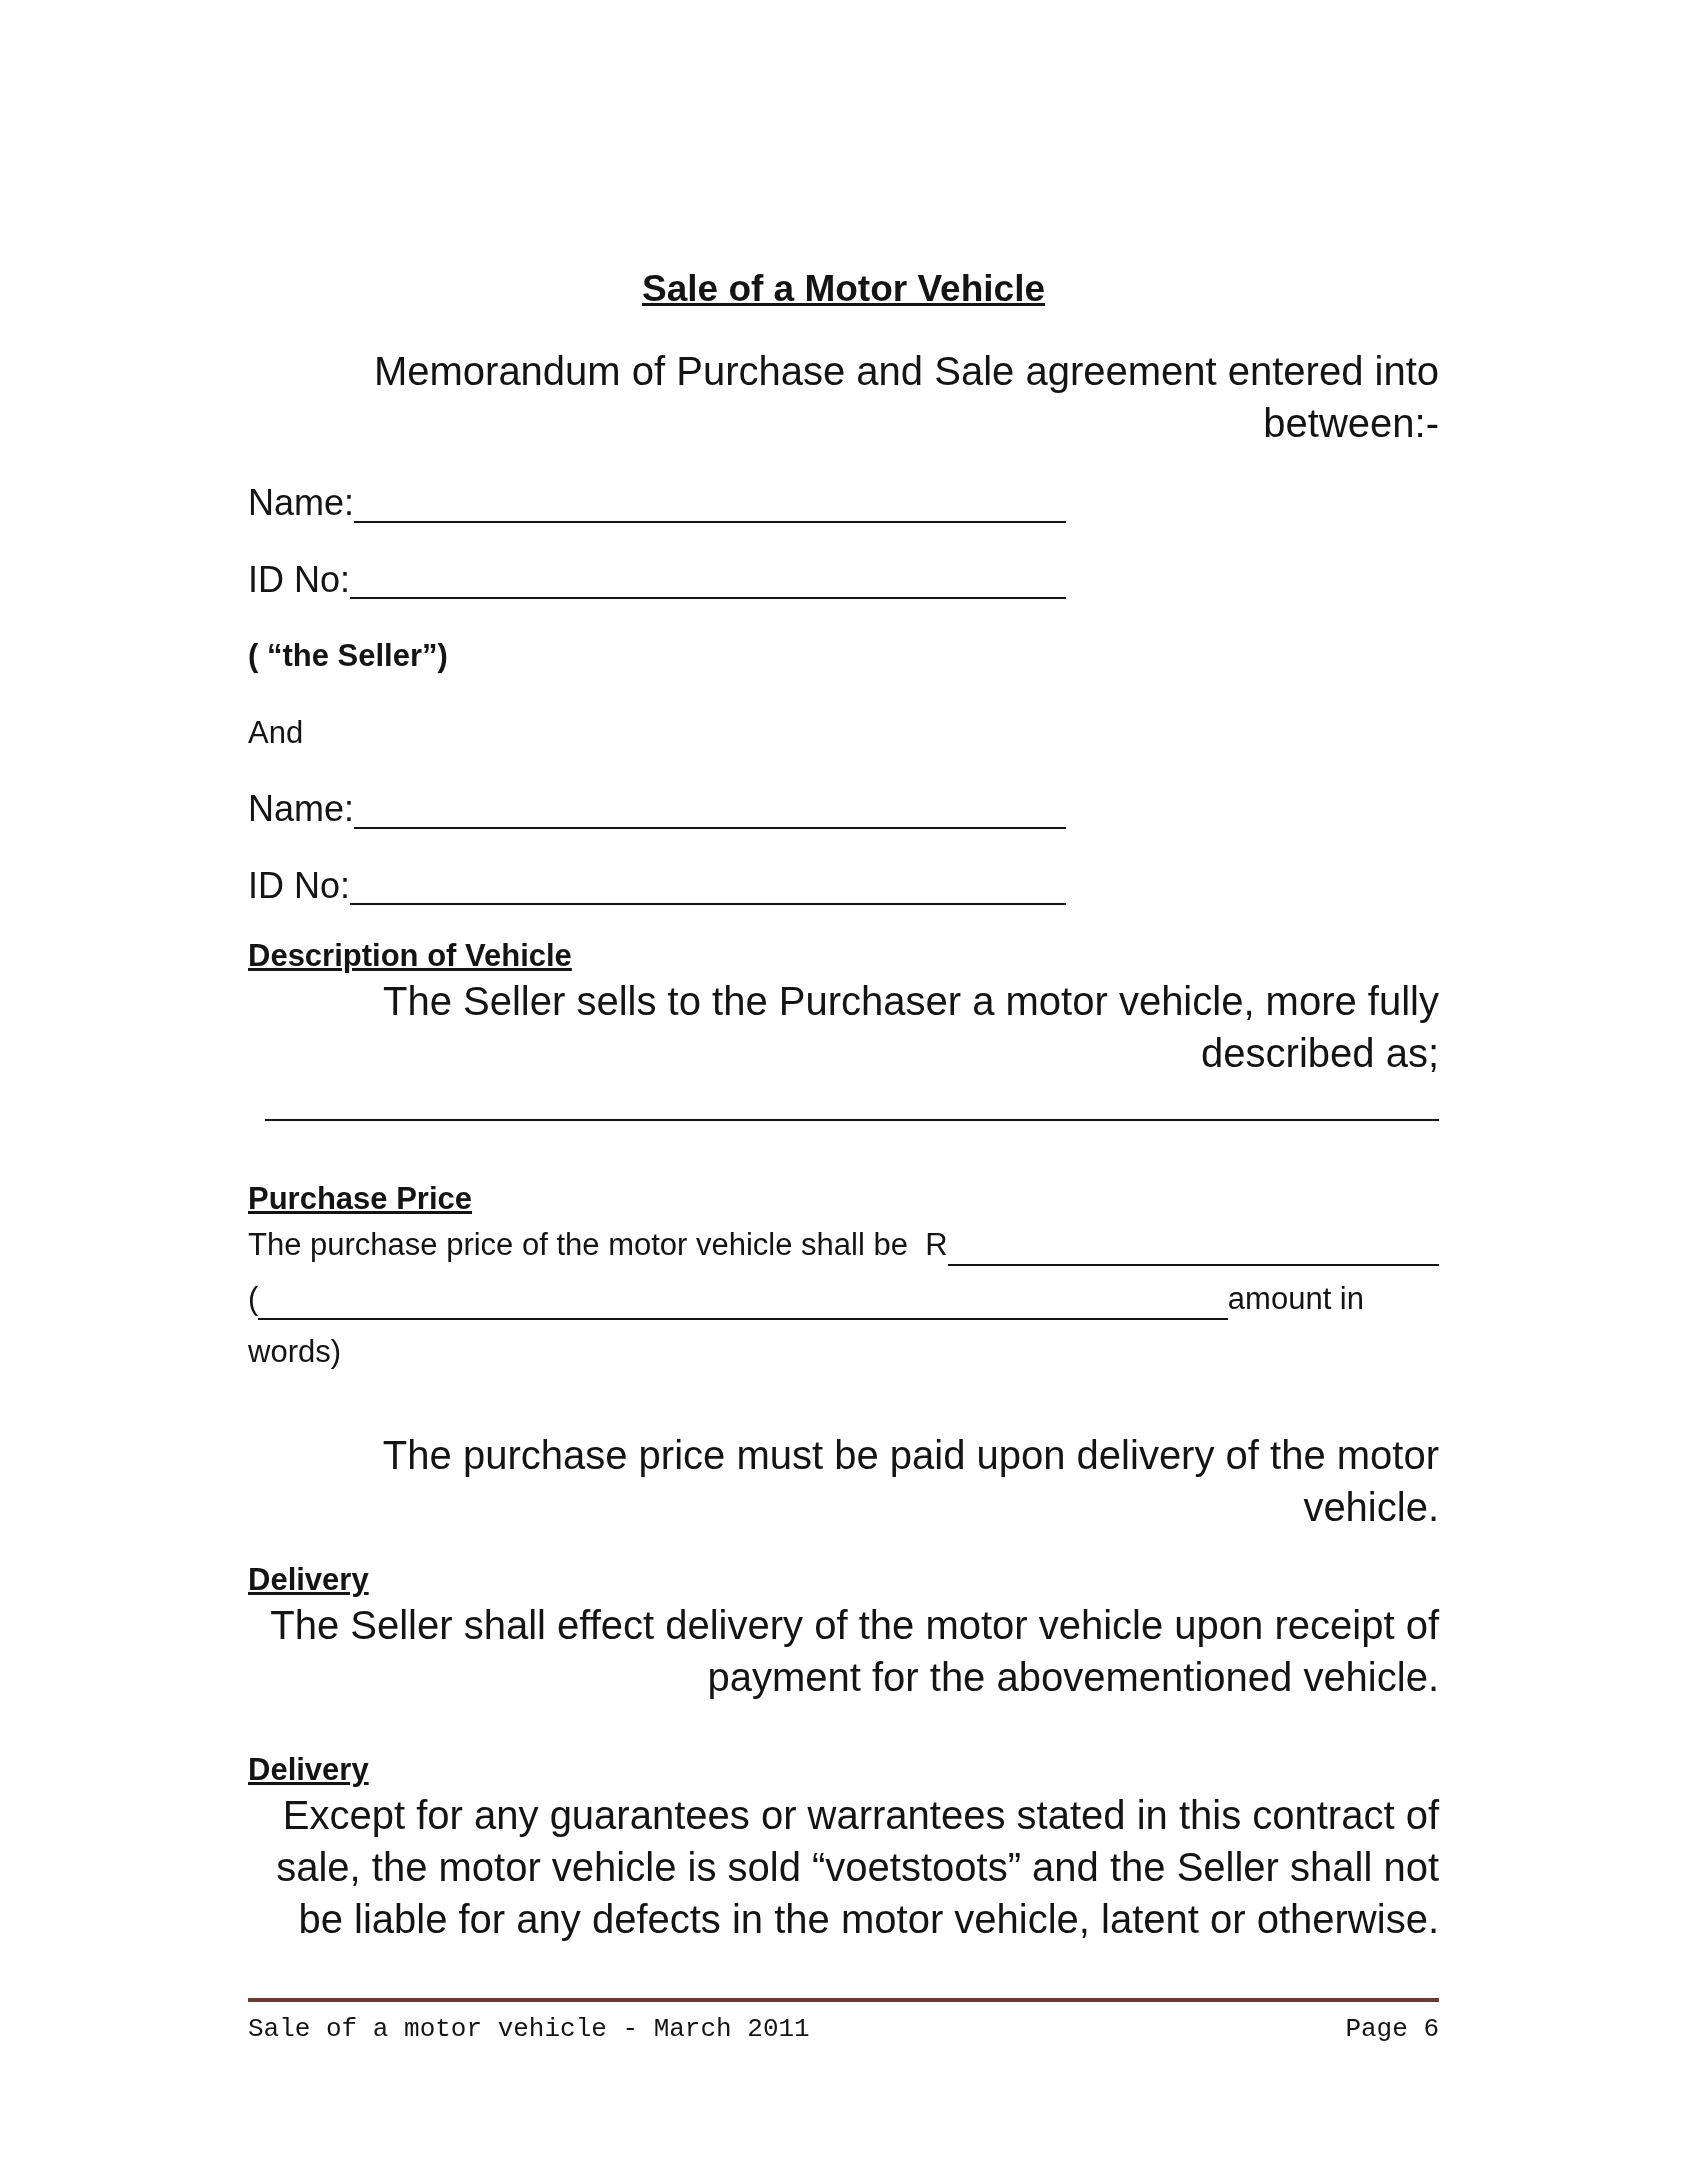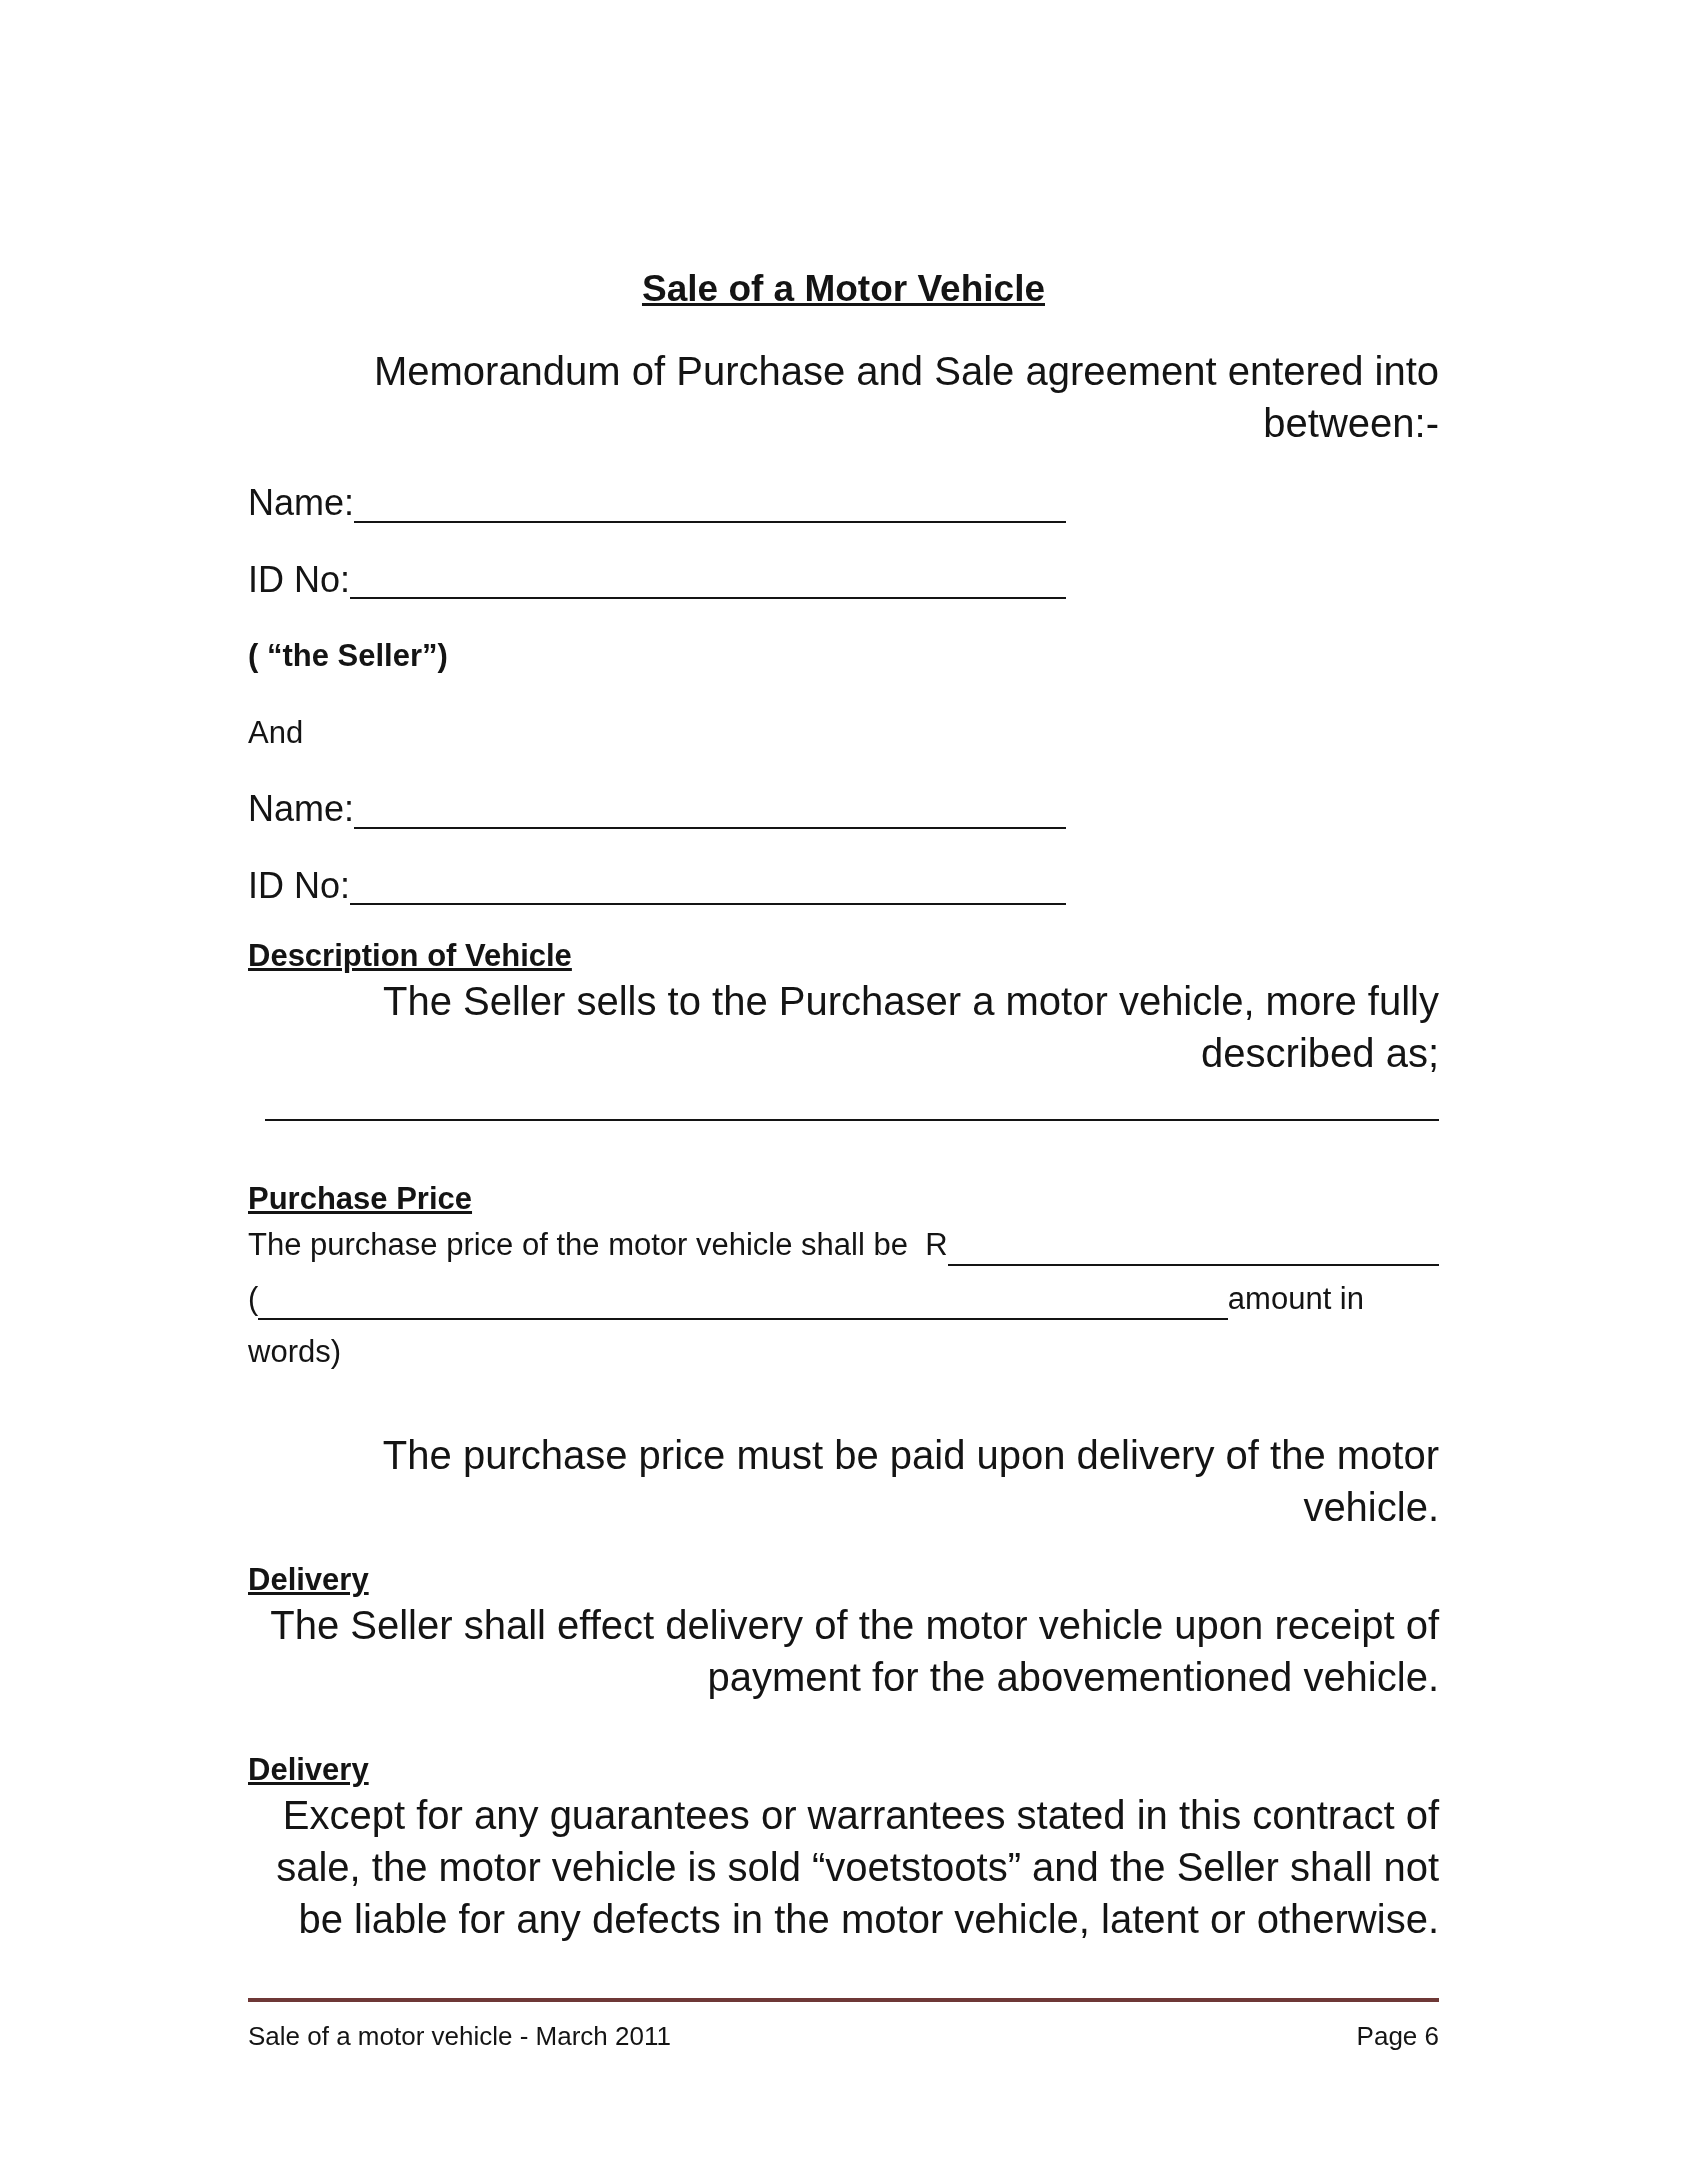--- a/index.html
+++ b/index.html
@@ -108,24 +108,24 @@
   }
   .section-defects {
     margin-top: 47px;
   }
   .footer {
     position: absolute;
     left: 248px;
     right: 248px;
     top: 1998px;
     border-top: 4.4px solid #6e3836;
-    padding-top: 19px;
+    padding-top: 12px;
     display: flex;
     justify-content: space-between;
-    font-family: Liberation Sans, sans-serif;
+    font-family: Liberation Mono, monospace;
     font-size: 26px;
     color: #141414;
   }
 </style>
 </head>
 <body>
 
 <div class="page">
   <div class="content">
 

